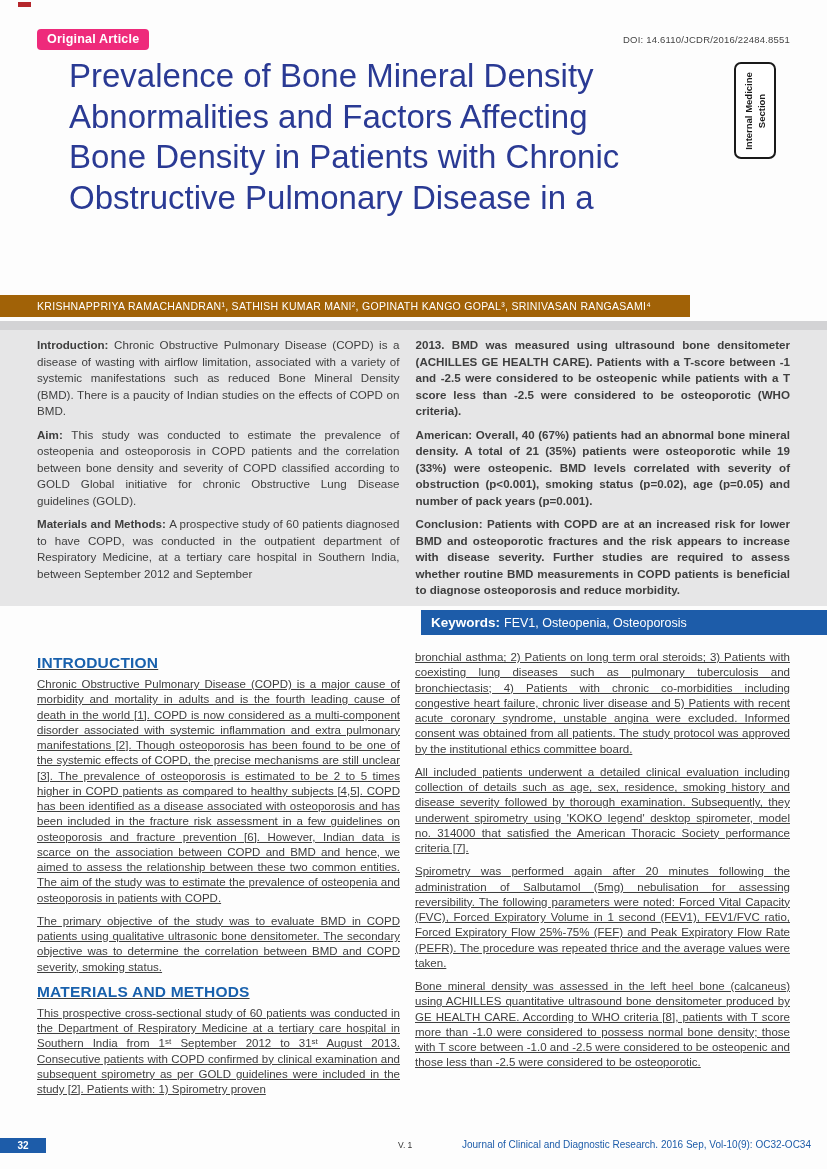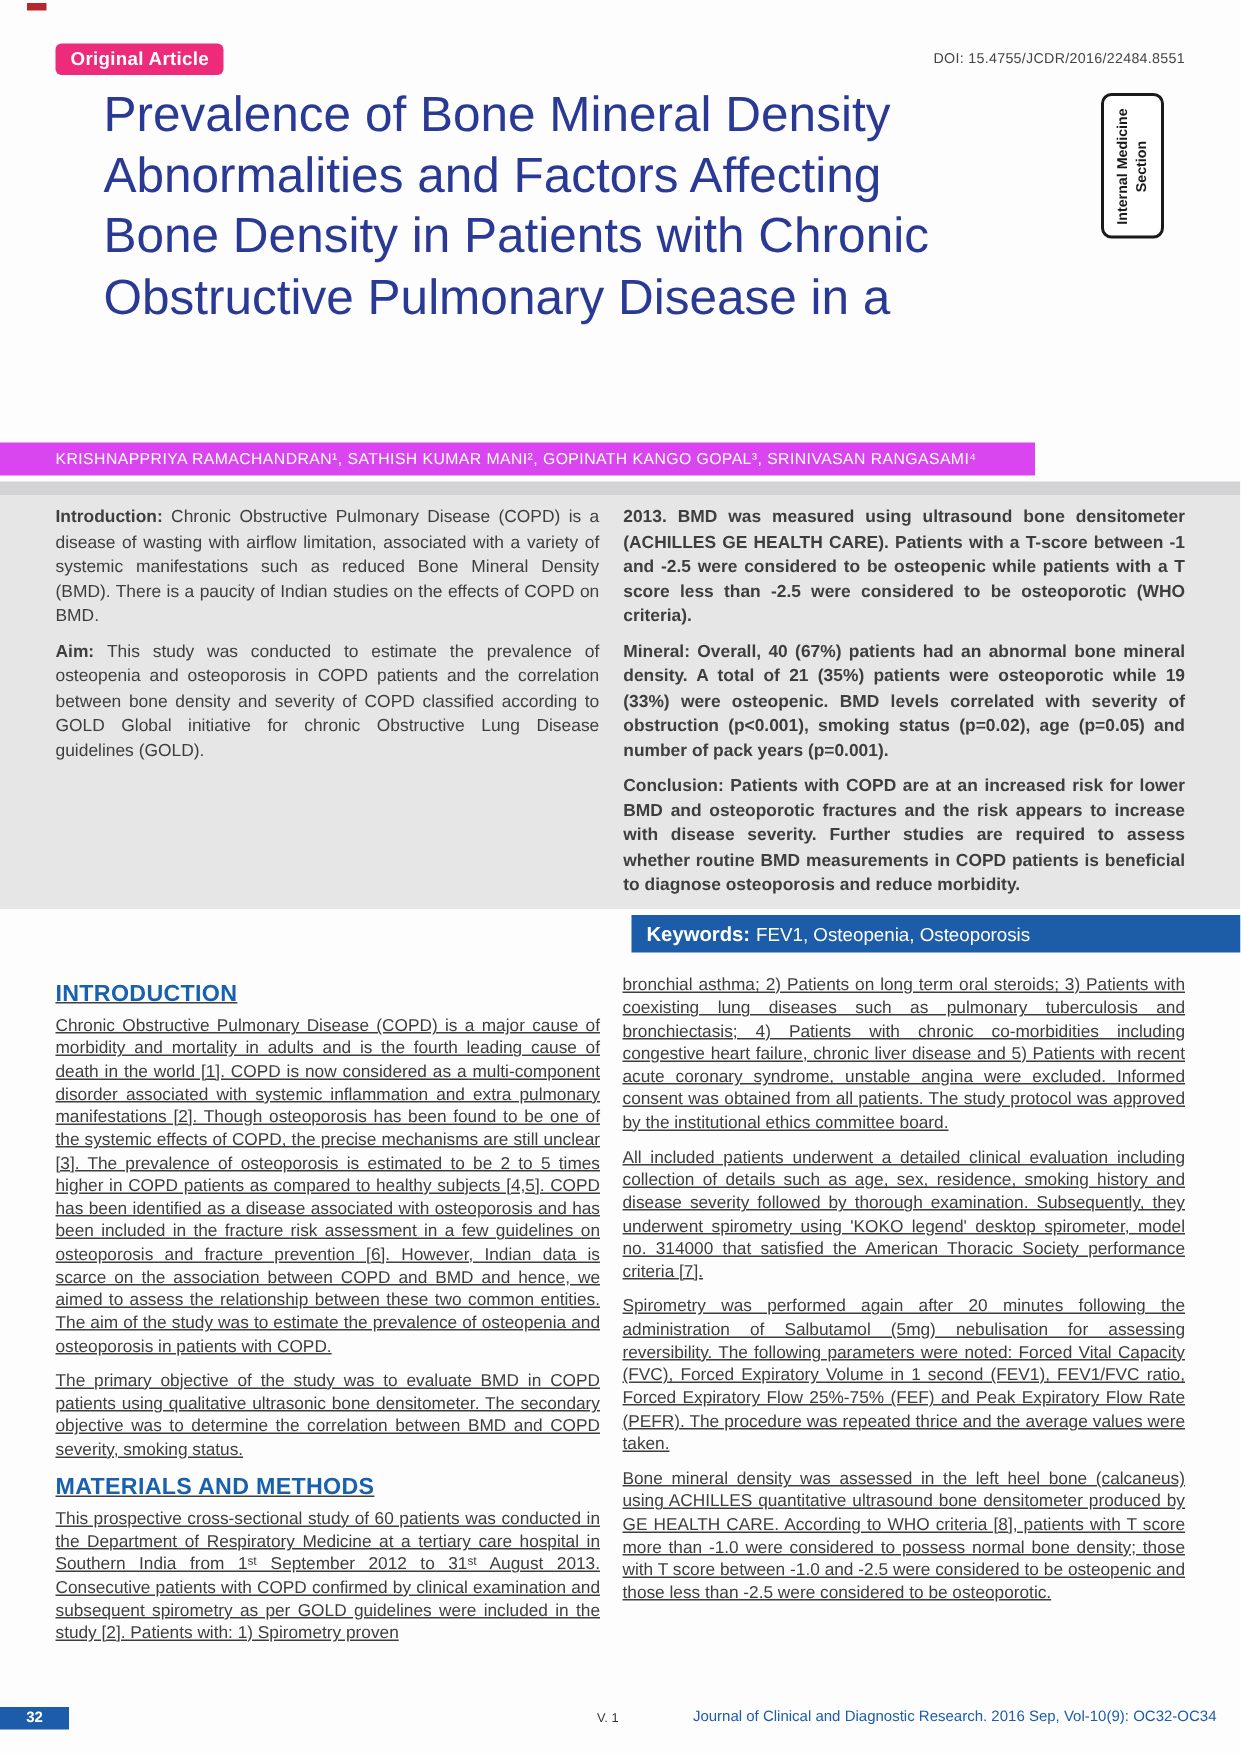--- a/index.html
+++ b/index.html
@@ -22,21 +22,21 @@
     border:2px solid #1a1a1a; border-radius:7px; background:#fff;
   }
   .section-box .rot {
     position:absolute; left:50%; top:50%; width:93px; height:38px;
     transform:translate(-50%,-50%) rotate(-90deg);
     display:flex; flex-direction:column; justify-content:center; align-items:center;
     font-size:9.5px; font-weight:600; color:#1a1a1a; line-height:13px; text-align:center;
   }
   .authors-bar {
     position:absolute; left:0; top:295px; width:690px; height:22px;
-    background:#d946ef; color:#fff; font-size:10.5px; line-height:22px;
+    background:#a16207; color:#fff; font-size:10.5px; line-height:22px;
     padding-left:37px; letter-spacing:0.3px; white-space:nowrap;
   }
   .gray-strip { position:absolute; left:0; top:321px; width:827px; height:9px; background:#d3d3d5; }
   .abstract-wrap { position:absolute; left:0; top:330px; width:827px; height:276px; background:#e6e6e7; }
   .abstract-cols { display:flex; gap:16px; padding:7px 37px 0 37px; }
   .abs-col-left { width:363px; }
   .abs-col-right { width:375px;font-weight:bold; }
   .sec-head { color:#1961ad; font-weight:bold; font-size:15.5px; letter-spacing:0.2px; margin:0 0 5px; }
   .abstract-wrap p { font-size:11.6px; line-height:16.5px; text-align:justify; margin:0 0 7px; color:#3e3e3e; }
   .abstract-wrap .sec-head { margin-bottom:3px; }
@@ -62,21 +62,21 @@
 </style>
 </head>
 <body>
 
 <div class="page">
 
   <div class="red-dash"></div>
 
   <div class="badge">Original Article</div>
 
-  <div class="doi">DOI: 15.4755/JCDR/2016/22484.8551</div>
+  <div class="doi">DOI: 14.6110/JCDR/2016/22484.8551</div>
 
   <div class="title">
       <div class="title-line">Prevalence of Bone Mineral Density</div>
       <div class="title-line">Abnormalities and Factors Affecting</div>
       <div class="title-line">Bone Density in Patients with Chronic</div>
       <div class="title-line">Obstructive Pulmonary Disease in a</div>
     </div>
 
   <div class="section-box">
     <div class="rot">
@@ -87,24 +87,25 @@
 
   <div class="authors-bar">KRISHNAPPRIYA RAMACHANDRAN¹, SATHISH KUMAR MANI², GOPINATH KANGO GOPAL³, SRINIVASAN RANGASAMI⁴</div>
 
   <div class="gray-strip"></div>
 
   <div class="abstract-wrap">
     <div class="abstract-cols">
       <div class="abs-col-left">
           <p><b>Introduction: </b>Chronic Obstructive Pulmonary Disease (COPD) is a disease of wasting with airflow limitation, associated with a variety of systemic manifestations such as reduced Bone Mineral Density (BMD). There is a paucity of Indian studies on the effects of COPD on BMD.</p>
           <p><b>Aim: </b>This study was conducted to estimate the prevalence of osteopenia and osteoporosis in COPD patients and the correlation between bone density and severity of COPD classified according to GOLD Global initiative for chronic Obstructive Lung Disease guidelines (GOLD).</p>
+          <p><b>Materials and Methods: </b>A prospective study of 60 patients diagnosed to have COPD, was conducted in the outpatient department of Respiratory Medicine, at a tertiary care hospital in Southern India, between September 2012 and September</p>
         </div>
       <div class="abs-col-right">
           <p>2013. BMD was measured using ultrasound bone densitometer (ACHILLES GE HEALTH CARE). Patients with a T-score between -1 and -2.5 were considered to be osteopenic while patients with a T score less than -2.5 were considered to be osteoporotic (WHO criteria).</p>
-          <p><b>Mineral: </b>Overall, 40 (67%) patients had an abnormal bone mineral density. A total of 21 (35%) patients were osteoporotic while 19 (33%) were osteopenic. BMD levels correlated with severity of obstruction (p&lt;0.001), smoking status (p=0.02), age (p=0.05) and number of pack years (p=0.001).</p>
+          <p><b>American: </b>Overall, 40 (67%) patients had an abnormal bone mineral density. A total of 21 (35%) patients were osteoporotic while 19 (33%) were osteopenic. BMD levels correlated with severity of obstruction (p&lt;0.001), smoking status (p=0.02), age (p=0.05) and number of pack years (p=0.001).</p>
           <p><b>Conclusion: </b>Patients with COPD are at an increased risk for lower BMD and osteoporotic fractures and the risk appears to increase with disease severity. Further studies are required to assess whether routine BMD measurements in COPD patients is beneficial to diagnose osteoporosis and reduce morbidity.</p>
         </div>
     </div>
   </div>
 
   <div class="keywords-bar">
     <b>Keywords:</b><span>FEV1, Osteopenia, Osteoporosis</span>
   </div>
 
   <div class="body-cols">

